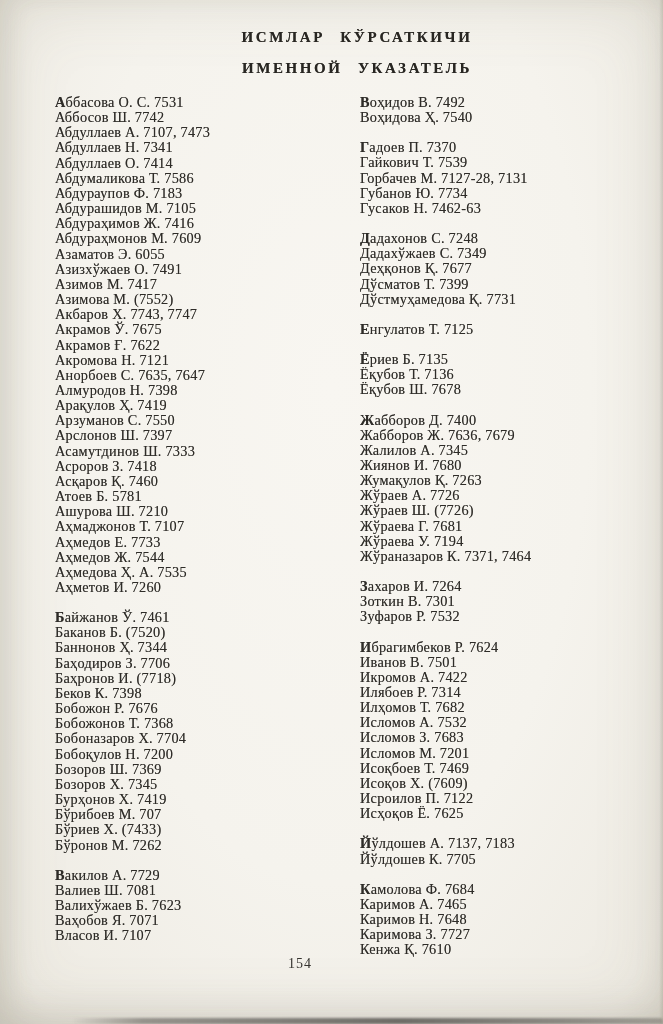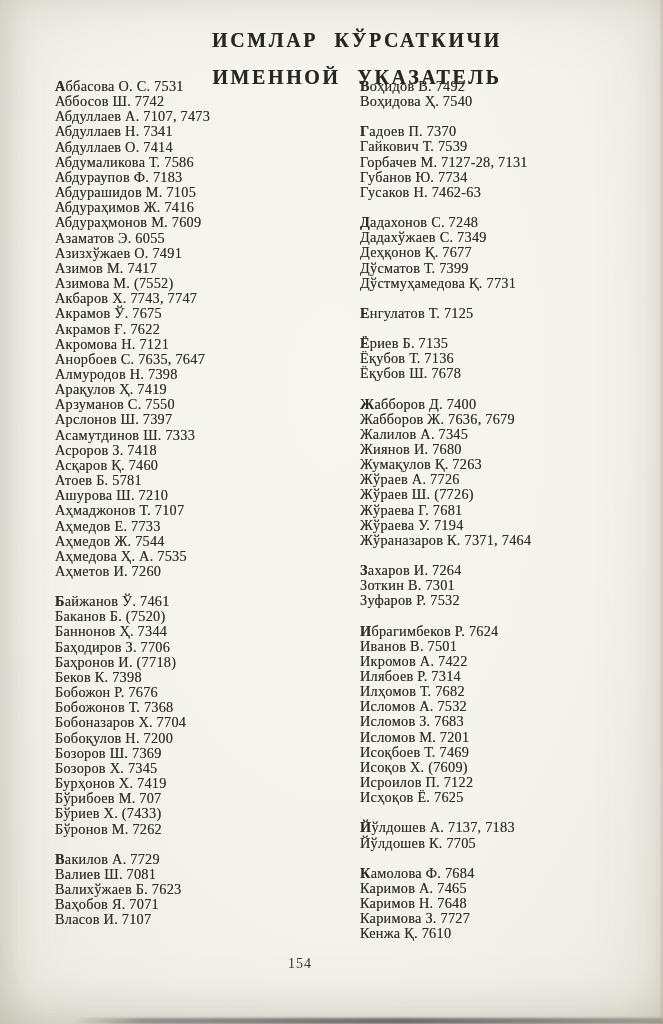--- a/index.html
+++ b/index.html
@@ -12,29 +12,29 @@
     color:#2e2c28;
     overflow:hidden;
     box-shadow:inset 0 0 70px rgba(120,110,90,.16), inset 0 -18px 30px rgba(120,112,95,.10), inset 12px 0 24px rgba(120,112,95,.08);
   }
   .titles{
     position:absolute;top:29px;left:52px;width:610px;
     text-align:center;
   }
   .title-line{
     font-weight:bold;
-    font-size:20px;
+    font-size:15px;
     letter-spacing:2.6px;
     word-spacing:9px;
     color:#282622;
     margin-bottom:14px;
     text-shadow:0 0 .5px rgba(40,38,34,.6);
   }
   .columns{
-    position:absolute;top:79px;left:55px;right:20px;
+    position:absolute;top:95px;left:55px;right:20px;
     display:flex;
   }
   .column{width:305px;flex:0 0 305px;}
   .column.right{margin-left:0;}
   .group + .group{margin-top:15px;}
   .entry{
     font-size:14.3px;
     line-height:15.15px;
     white-space:nowrap;
     letter-spacing:.25px;

